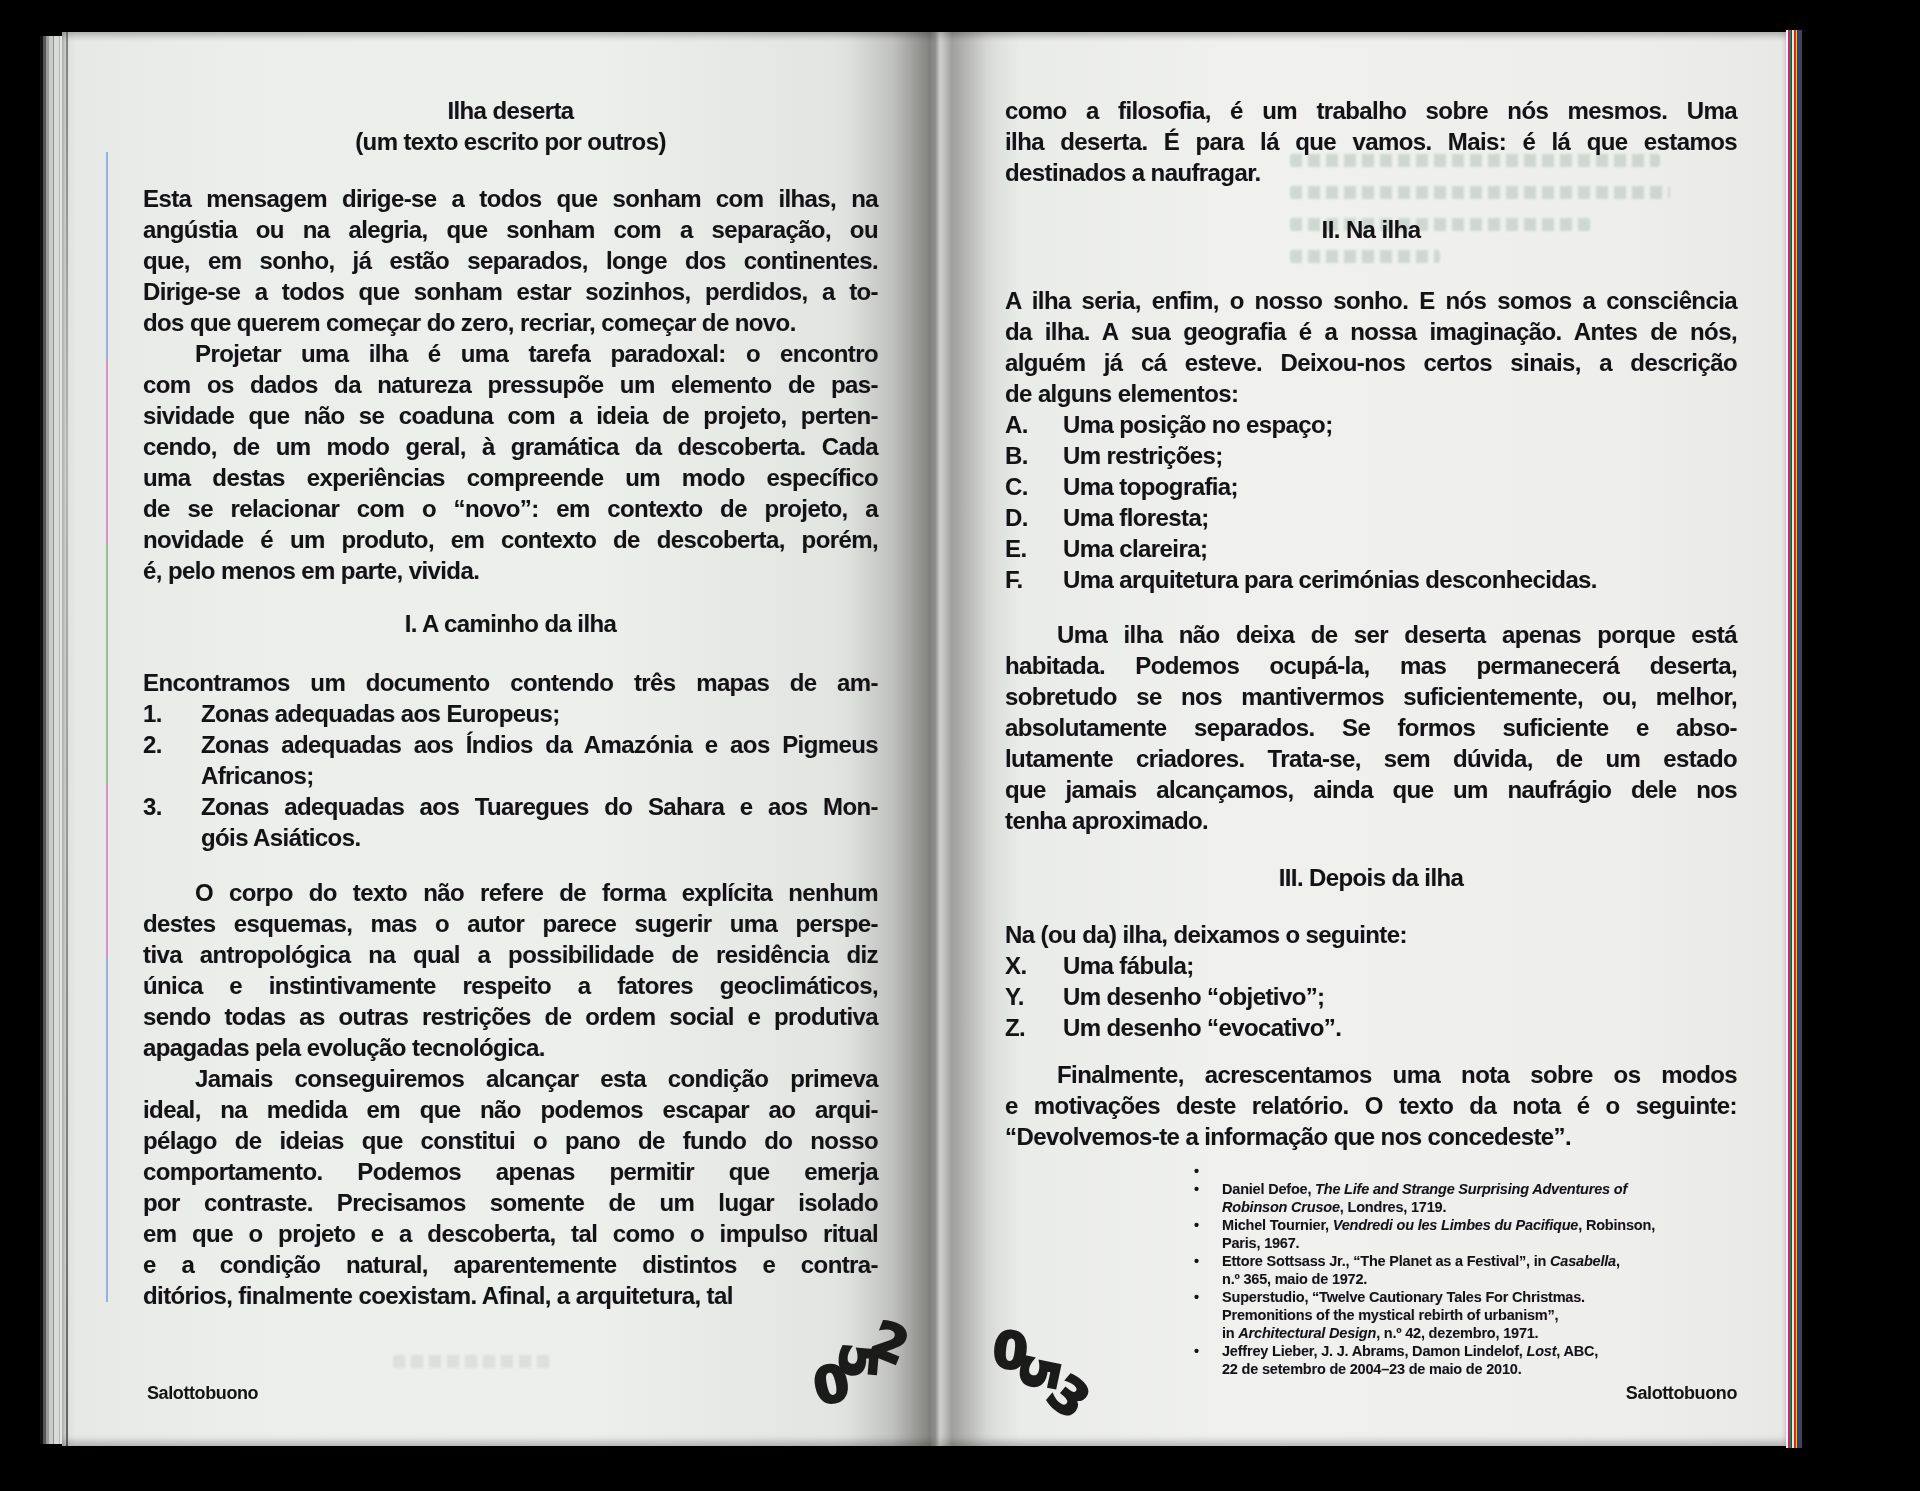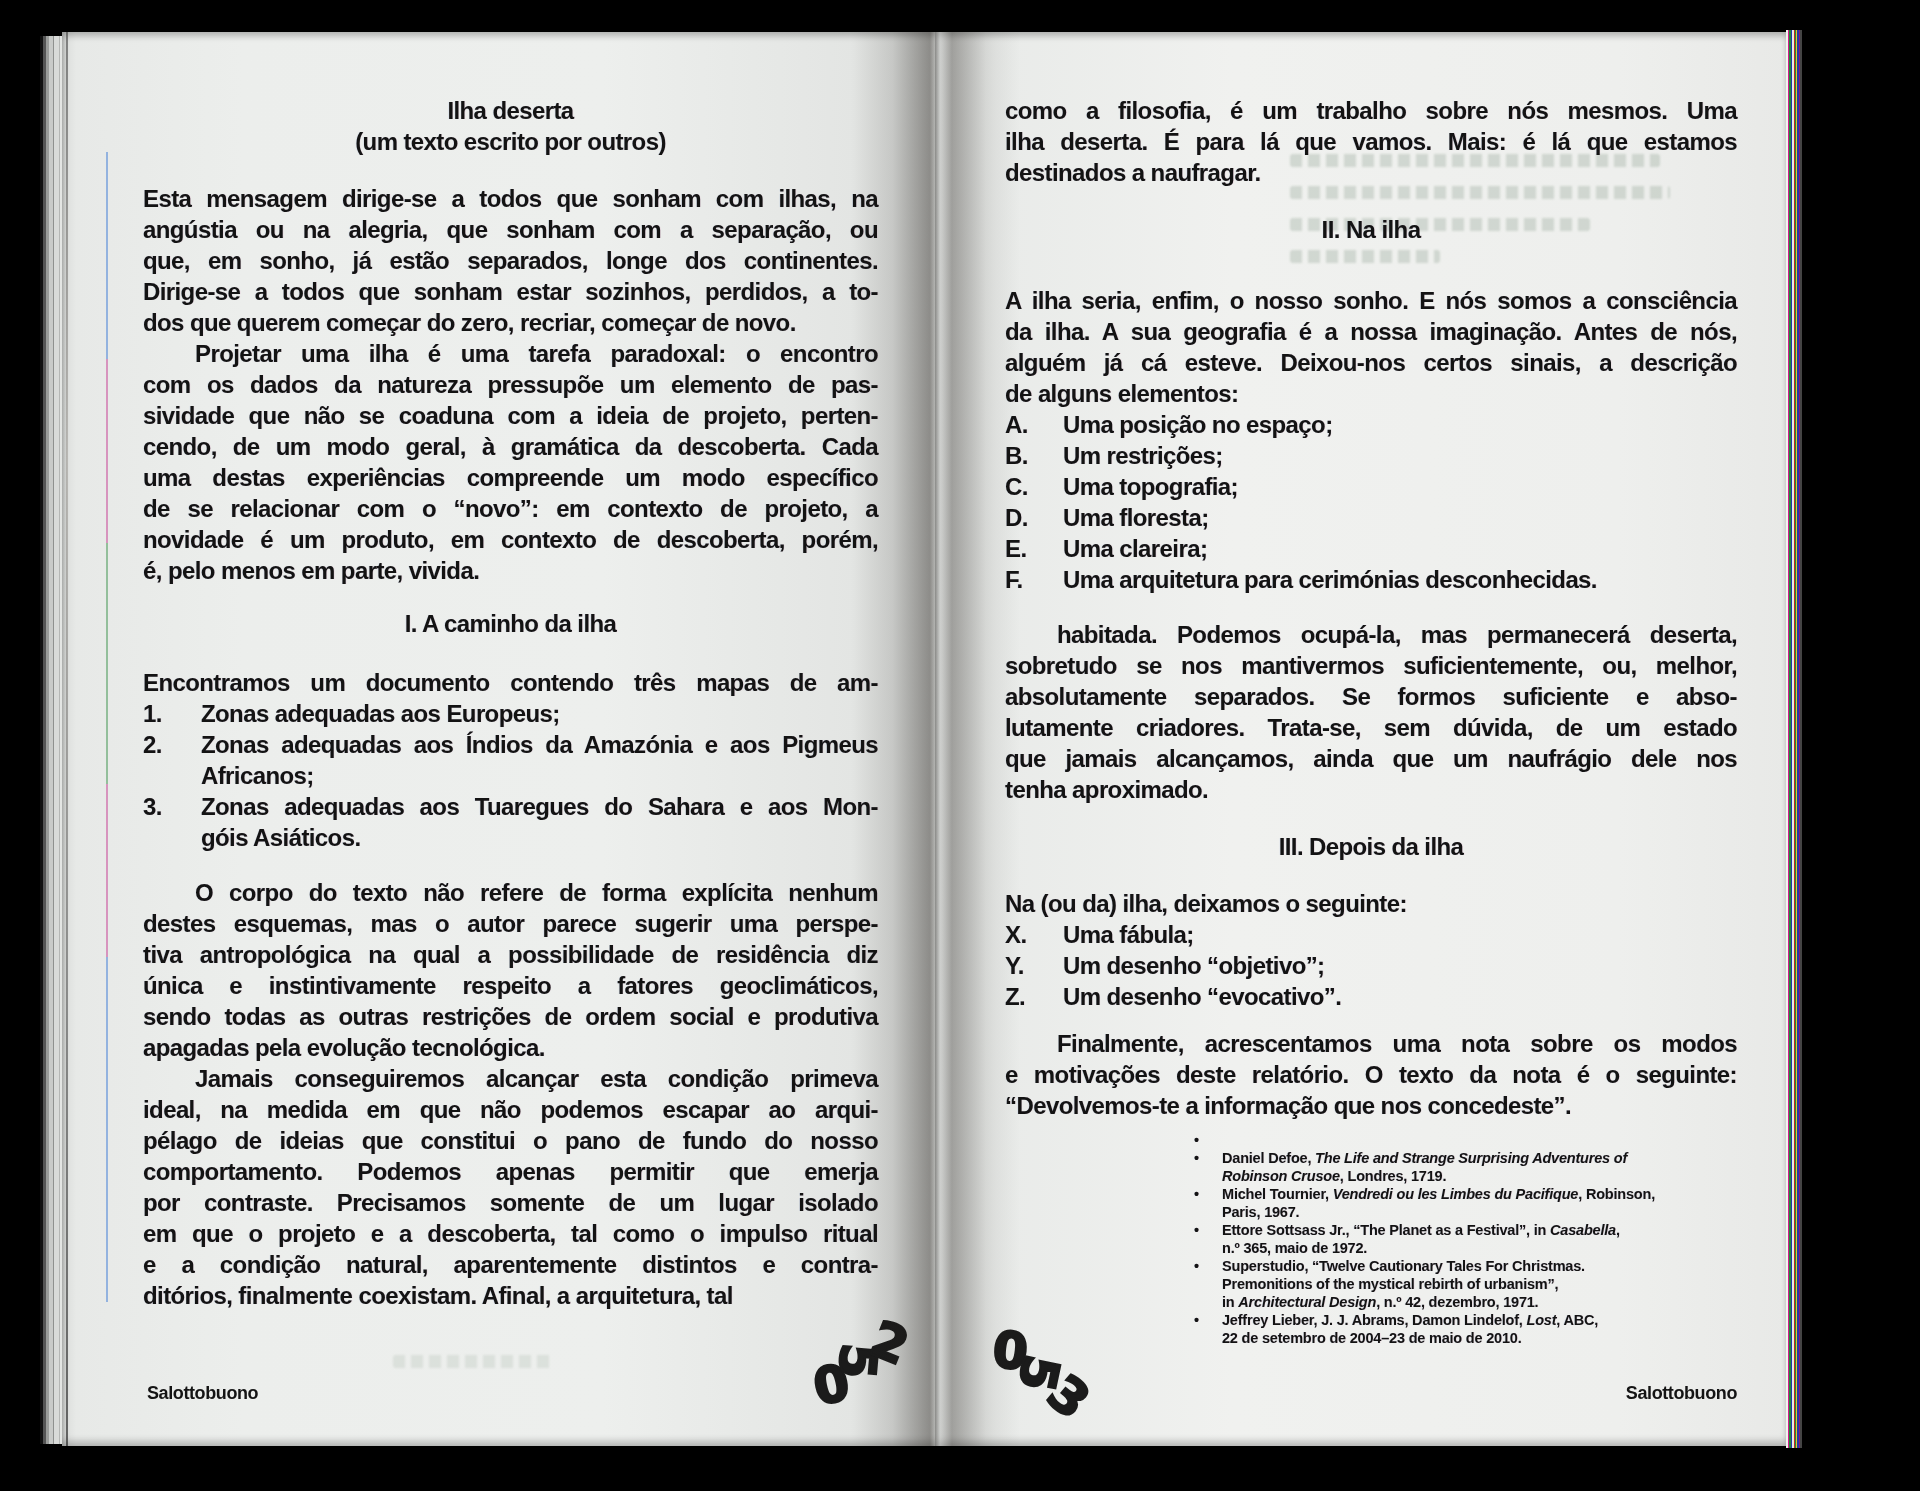--- a/index.html
+++ b/index.html
@@ -6,21 +6,20 @@
   .canvas {
     position:relative; width:1920px; height:1491px;
     background:#000; overflow:hidden;
     font-family:"Liberation Sans", sans-serif;
   }
   
   .page { position:absolute; top:32px; height:1414px; }
   .page-left {
     left:62px; width:873px;
     background:linear-gradient(90deg,#d8dad8 0px,#e7e9e7 14px,#eceeec 20%,#edefed 60%,#e3e5e3 88%,#cfd1cf 97%,#bdbfbd 100%);
-    padding-left:28px;
   }
   .page-right {
     left:935px; width:853px;
     background:linear-gradient(90deg,#b9bbb9 0px,#d8dad8 18px,#e9ebe9 60px,#f0f1ef 35%,#eeefed 80%,#e8e9e7 100%);
   }
   
   .left-stack {
     position:absolute; left:40px; top:36px; width:22px; height:1408px;
     background:linear-gradient(90deg,#111 0 3px,#555 3px 6px,#9b9d9b 6px 9px,#c9cbc9 9px 13px,#8f918f 13px 14px,#d9dbd9 14px 19px,#b5b7b5 19px 20px,#e3e5e3 20px 22px);
   }
@@ -253,20 +252,21 @@
           <div class="li-marker">E.</div>
           <div class="li-text">Uma clareira;</div>
         </div>
         <div class="li-row">
           <div class="li-marker">F.</div>
           <div class="li-text">Uma arquitetura para cerimónias desconhecidas.</div>
         </div>
       </div>
 
       <div class="para ind mt24">
+          <div class="line j">Uma ilha não deixa de ser deserta apenas porque está</div>
           <div class="line j">habitada. Podemos ocupá-la, mas permanecerá deserta,</div>
           <div class="line j">sobretudo se nos mantivermos suficientemente, ou, melhor,</div>
           <div class="line j">absolutamente separados. Se formos suficiente e abso-</div>
           <div class="line j">lutamente criadores. Trata-se, sem dúvida, de um estado</div>
           <div class="line j">que jamais alcançamos, ainda que um naufrágio dele nos</div>
           <div class="line">tenha aproximado.</div>
         </div>
 
       <div class="heading mt26">III. Depois da ilha</div>
 

